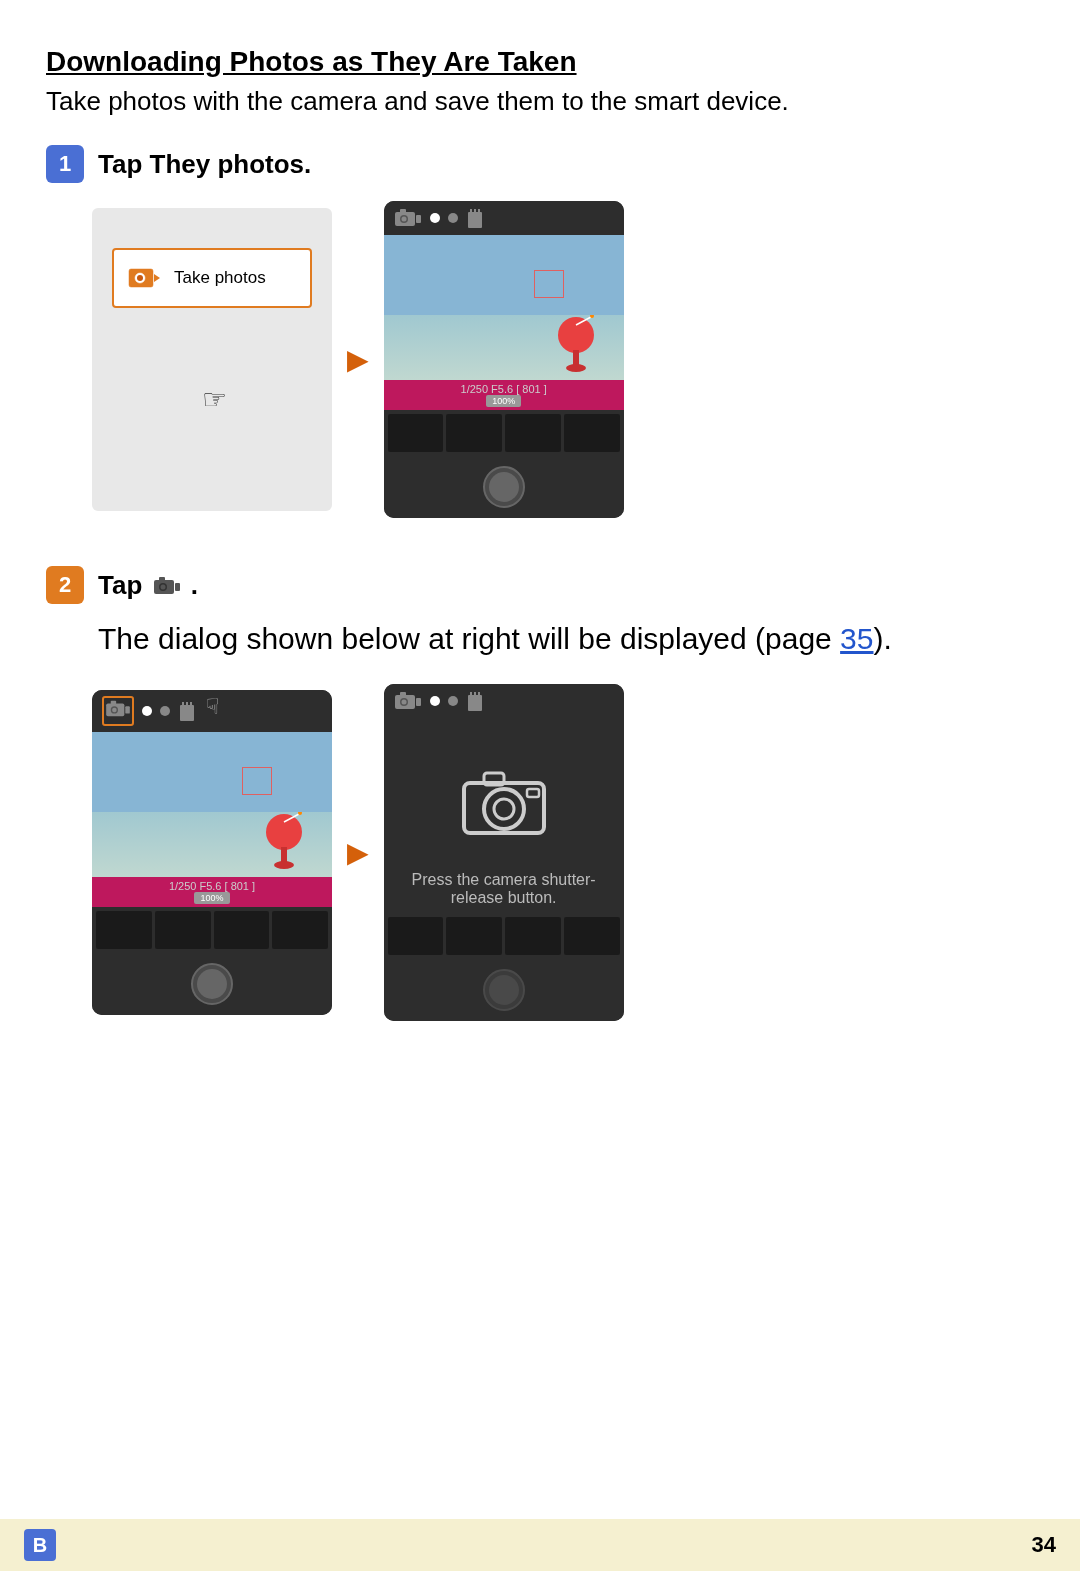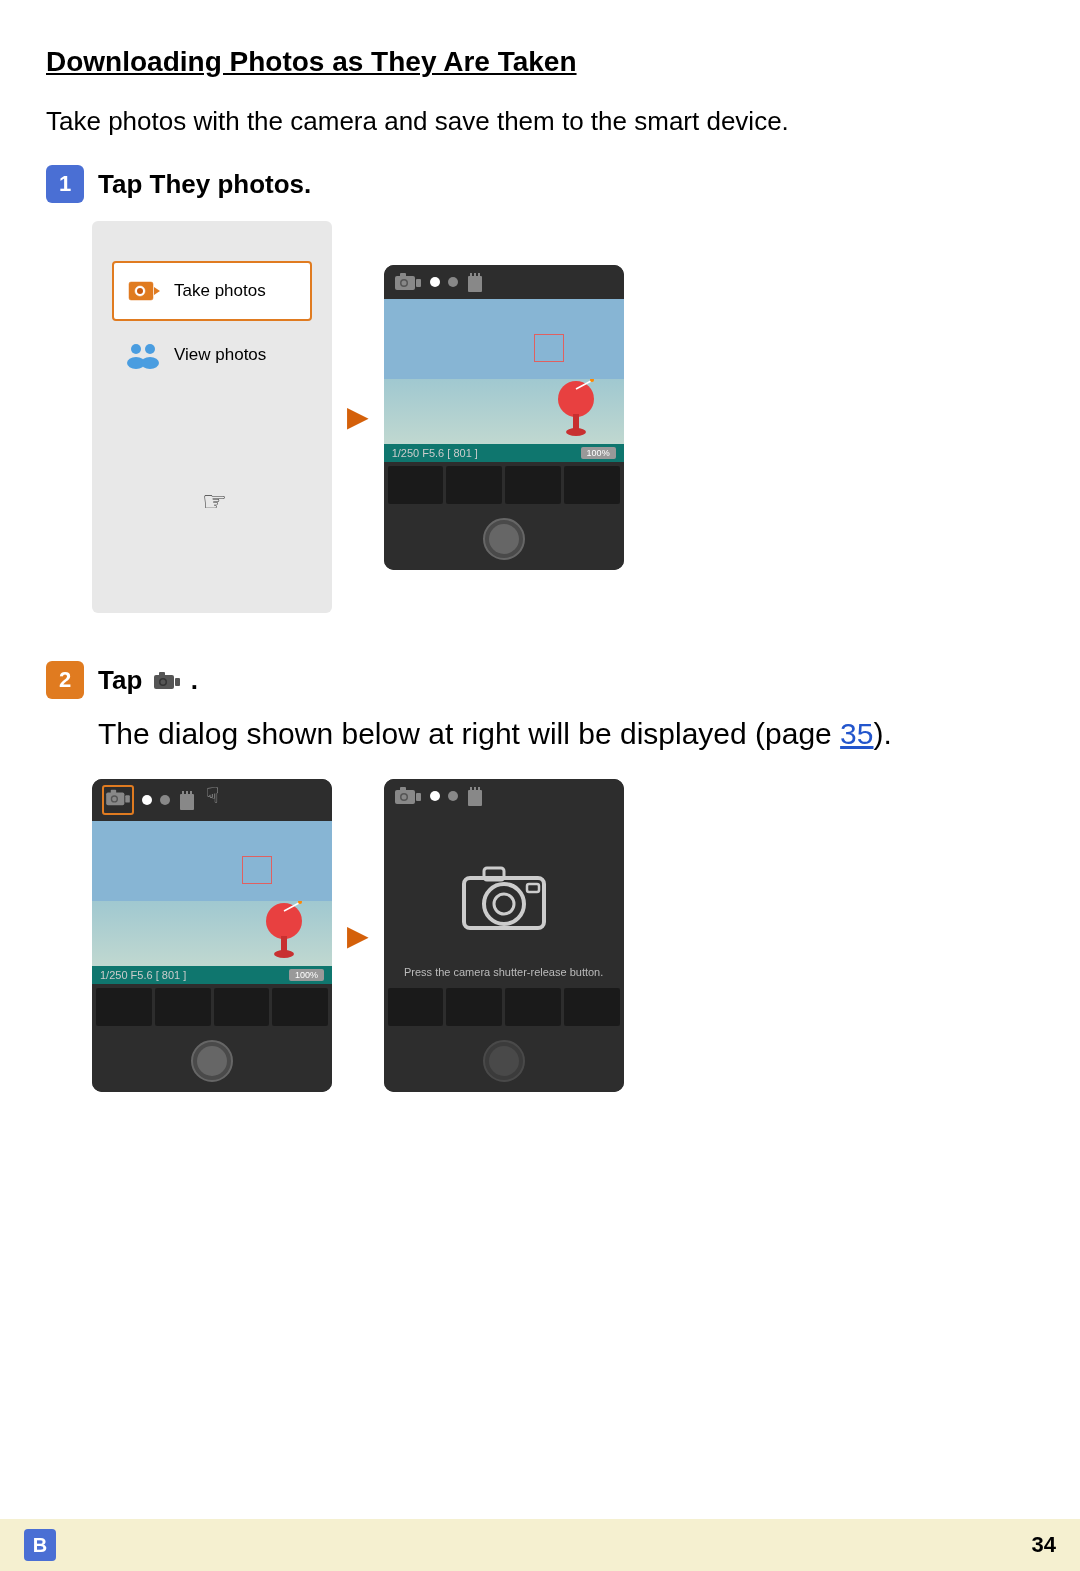--- a/index.html
+++ b/index.html
@@ -9,21 +9,21 @@
       width: 1080px;
       min-height: 1571px;
       position: relative;
       padding: 46px 46px 60px 46px;
     }
     .page-title {
       font-size: 28px;
       font-weight: bold;
       text-decoration: underline;
       color: #000;
-      margin-bottom: 28px;
+      margin-bottom: 8px;
     }
     .subtitle {
       font-size: 26px;
       color: #000;
       margin-bottom: 28px;
     }
     .step-header {
       display: flex;
       align-items: center;
       gap: 14px;
@@ -65,21 +65,21 @@
     }
     .arrow-between {
       color: #d4600a;
       font-size: 36px;
       padding: 0 8px;
       flex-shrink: 0;
     }
     
     .menu-screen {
       width: 240px;
-      height: 392px;
+      height: 303px;
       background: #e8e8e8;
       border-radius: 6px;
       position: relative;
       overflow: hidden;
     }
     .menu-screen-inner {
       padding: 40px 20px 20px 20px;
     }
     .menu-item {
       display: flex;
@@ -156,24 +156,25 @@
       position: absolute;
       bottom: 0;
       right: 20px;
       width: 55px;
       height: 65px;
     }
     .camera-infobar {
       display: flex;
       justify-content: space-between;
       align-items: center;
-      background: #0f766e;
+      background: #be185d;
       padding: 3px 8px;
       font-size: 11px;
       color: #ccc;
+      flex-direction: column;
     }
     .battery-badge {
       background: #999;
       color: #fff;
       font-size: 9px;
       padding: 1px 6px;
       border-radius: 2px;
     }
     .camera-thumbnails {
       display: flex;
@@ -230,21 +231,21 @@
     .waiting-content {
       display: flex;
       flex-direction: column;
       align-items: center;
       justify-content: center;
       padding: 30px 20px 10px;
       min-height: 145px;
     }
     .waiting-text {
       color: #bbb;
-      font-size: 11px;
+      font-size: 16px;
       text-align: center;
       padding: 8px 10px 6px;
       background: #2d2d2d;
     }
     
     .topbar-icon-highlighted {
       border: 2px solid #e07b20;
       border-radius: 3px;
       padding: 1px;
     }
@@ -301,30 +302,20 @@
     <div class="menu-screen-inner">
       <div class="menu-item selected">
 
         <svg class="menu-icon-take" viewBox="0 0 32 32" fill="none" xmlns="http://www.w3.org/2000/svg">
           <rect x="1" y="7" width="24" height="18" rx="2" fill="#e07b20" stroke="#e07b20" stroke-width="0.5"></rect>
           <circle cx="12" cy="16" r="5" fill="#fff" stroke="#fff" stroke-width="0.5"></circle>
           <circle cx="12" cy="16" r="3" fill="#c85a10"></circle>
           <polygon points="26,12 32,16 26,20" fill="#e07b20"></polygon>
         </svg>
         <span>Take photos</span>
-      </div>
-      <div class="menu-item">
-
-        <svg class="menu-icon-view" viewBox="0 0 34 28" fill="none" xmlns="http://www.w3.org/2000/svg">
-          <circle cx="10" cy="8" r="5" fill="#4a9de0"></circle>
-          <ellipse cx="10" cy="22" rx="9" ry="6" fill="#4a9de0"></ellipse>
-          <circle cx="24" cy="8" r="5" fill="#4a9de0"></circle>
-          <ellipse cx="24" cy="22" rx="9" ry="6" fill="#4a9de0"></ellipse>
-        </svg>
-        <span>View photos</span>
       </div>
     </div>
 
     <div class="cursor-hand" style="bottom: 95px; left: 110px;">☞</div>
   </div>
 
   <div class="arrow-between">►</div>
 
   <div class="camera-phone">
 

